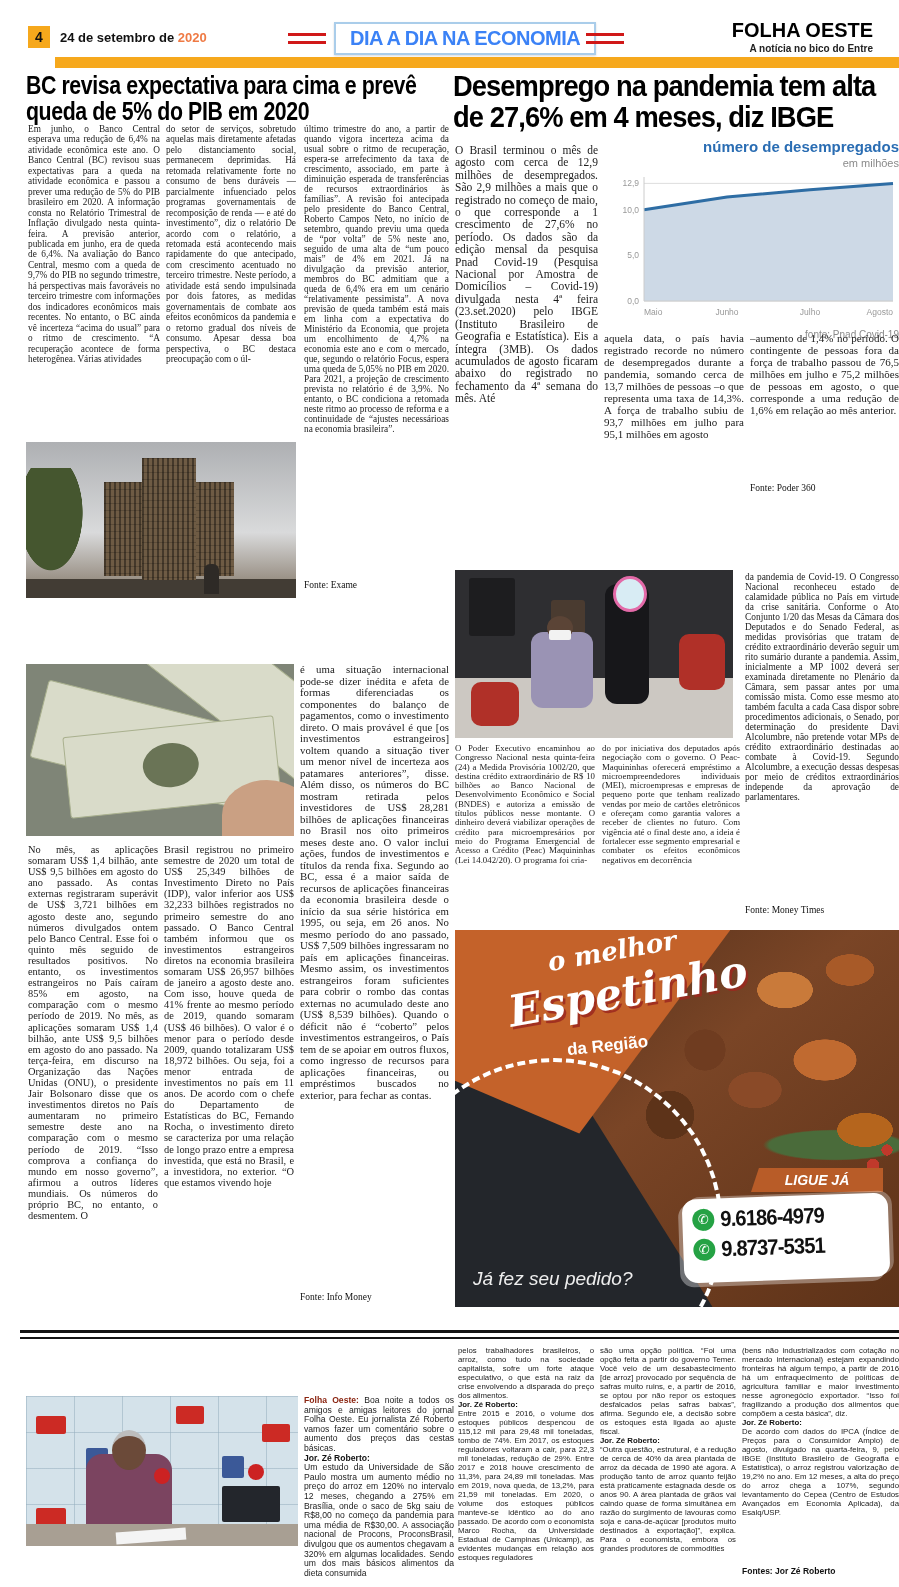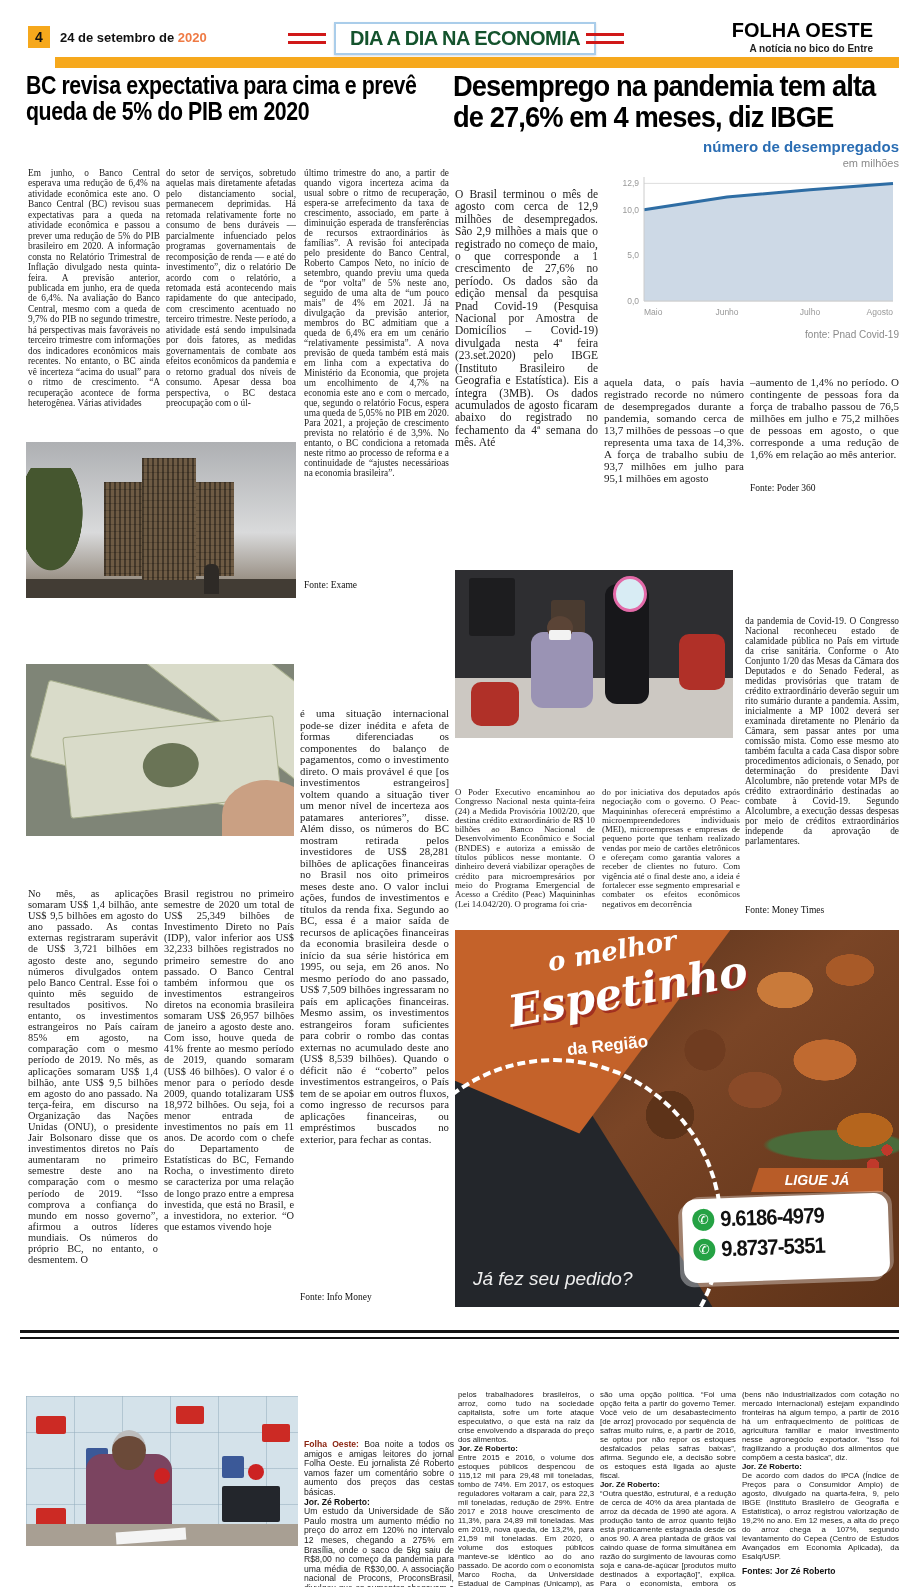--- a/index.html
+++ b/index.html
@@ -1,31 +1,31 @@
 <!DOCTYPE html>
 <html><head>
 <meta charset="utf-8">
 <style>
   html,body{margin:0;padding:0;background:#e9e9e9;}
   .page{position:relative;width:899px;height:1587px;background:#fff;overflow:hidden;
         font-family:"Liberation Serif",serif;color:#1a1a1a;margin:0 auto;}
   .abs{position:absolute;}
-  .col{position:absolute;text-align:justify;overflow:hidden;color:#1b1b1b;margin-top:44px;}
+  .col{position:absolute;text-align:justify;overflow:hidden;color:#1b1b1b;}
   .serif{font-family:"Liberation Serif",serif;}
   .sans{font-family:"Liberation Sans",sans-serif;}
   .hl{position:absolute;font-family:"Liberation Sans",sans-serif;font-weight:bold;color:#000;}
   .hl > span{display:inline-block;transform-origin:0 0;letter-spacing:-0.5px;}
   .src{position:absolute;font-family:"Liberation Serif",serif;font-size:9.5px;color:#111;}
   
   .pagenum{position:absolute;left:28px;top:26px;width:22px;height:22px;background:#f6a81c;
            font:bold 14px/22px "Liberation Sans",sans-serif;text-align:center;color:#111;}
   .dateline{position:absolute;left:60px;top:30px;font:bold 13px "Liberation Sans",sans-serif;color:#111;}
   .dateline .yr{color:#ef7a44;}
   .secbox{position:absolute;left:334px;top:22px;border:2px solid #aacdea;box-shadow:0 1px 2px rgba(0,0,0,.15);
-          padding:3px 14px;font:bold 20px "Liberation Sans",sans-serif;color:#14532d;letter-spacing:-0.5px;background:#fff;}
+          padding:3px 14px;font:bold 20px "Liberation Sans",sans-serif;color:#3b82f6;letter-spacing:-0.5px;background:#fff;}
   .redlines{position:absolute;width:38px;height:5px;border-top:3px solid #d01818;border-bottom:3px solid #d01818;}
   .masthead{position:absolute;left:688px;top:18px;width:185px;text-align:right;}
   .masthead .mh1{font:900 21px "Liberation Sans",sans-serif;color:#000;letter-spacing:0;transform:scaleX(.95);transform-origin:100% 0;}
   .masthead .mh2{font:bold 10px "Liberation Sans",sans-serif;color:#222;margin-top:1px;}
   .orangebar{position:absolute;left:55px;top:57px;width:844px;height:11px;background:#f6a81c;}
   
   .chartbox{position:absolute;left:610px;top:138px;width:289px;text-align:right;}
   .ct{font:bold 15px "Liberation Sans",sans-serif;color:#2a6db3;}
   .cs{font:11px "Liberation Sans",sans-serif;color:#8a8a8a;margin-top:2px;}
   .cf{font:10px "Liberation Sans",sans-serif;color:#8a8a8a;margin-top:4px;}

